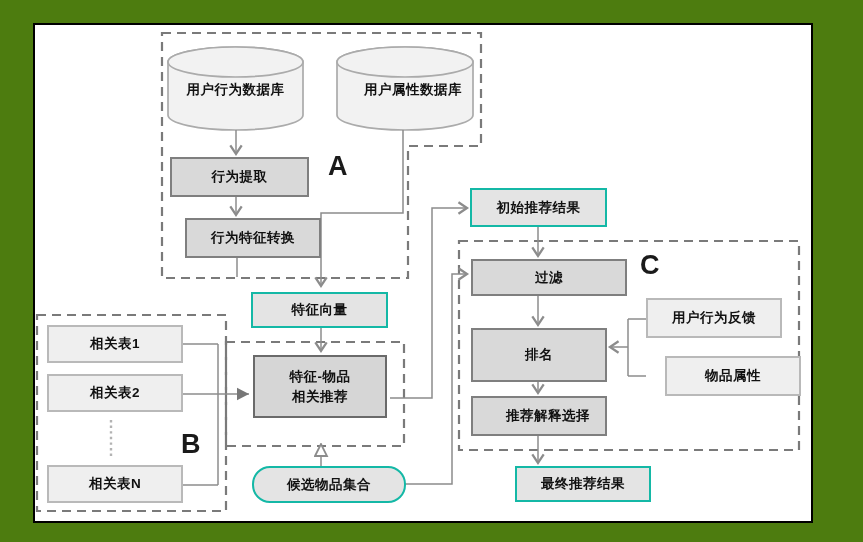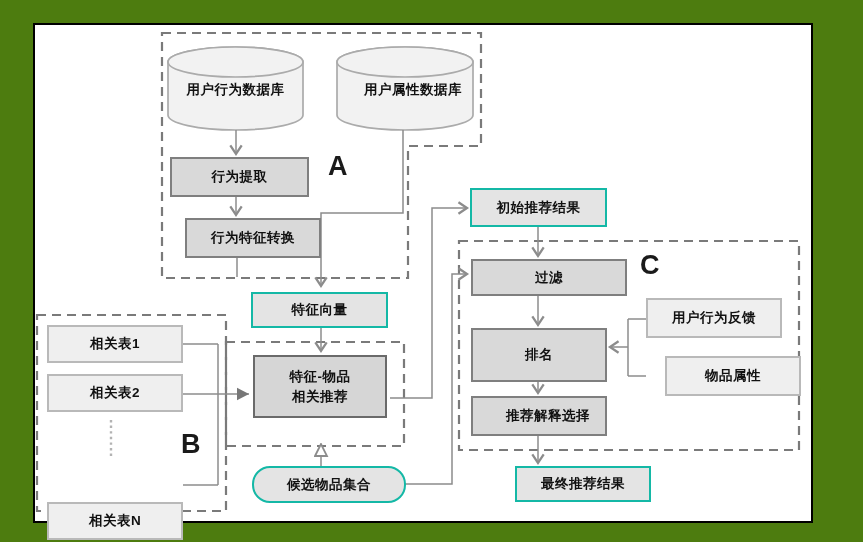--- a/index.html
+++ b/index.html
@@ -118,21 +118,21 @@
   <div class="node light" style="left:470px;top:188px;width:137px;height:39px;">
     <span>初始推荐结果</span>
   </div>
 
   <div class="node lighter" style="left:47px;top:325px;width:136px;height:38px;">
     <span>相关表1</span>
   </div>
   <div class="node lighter" style="left:47px;top:374px;width:136px;height:38px;">
     <span>相关表2</span>
   </div>
-  <div class="node lighter" style="left:47px;top:465px;width:136px;height:38px;margin-top:37px;">
+  <div class="node lighter" style="left:47px;top:465px;width:136px;height:38px;">
     <span>相关表N</span>
   </div>
 
   <div class="node dark" style="left:253px;top:355px;width:134px;height:63px;flex-direction:column;">
     <span>特征-物品</span>
     <span>相关推荐</span>
   </div>
 
   <div class="node light" style="left:252px;top:466px;width:154px;height:37px;border-radius:18px;">
     <span>候选物品集合</span>

